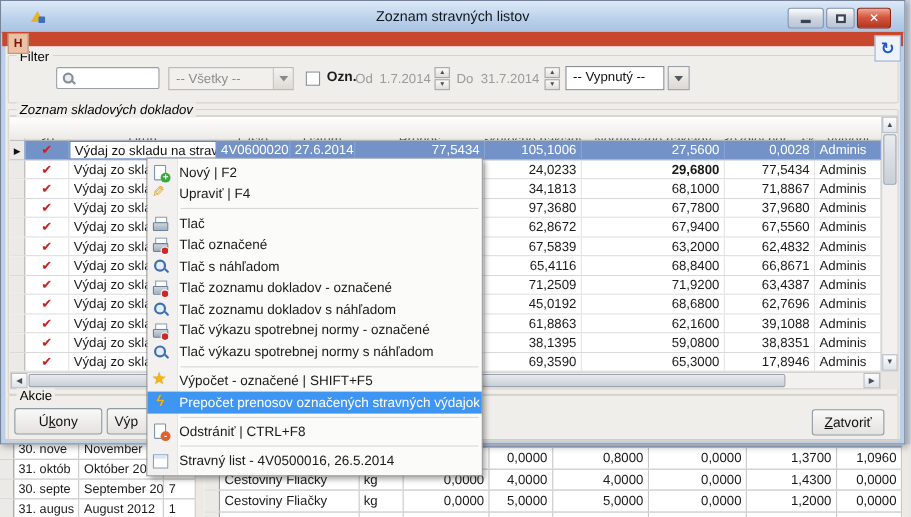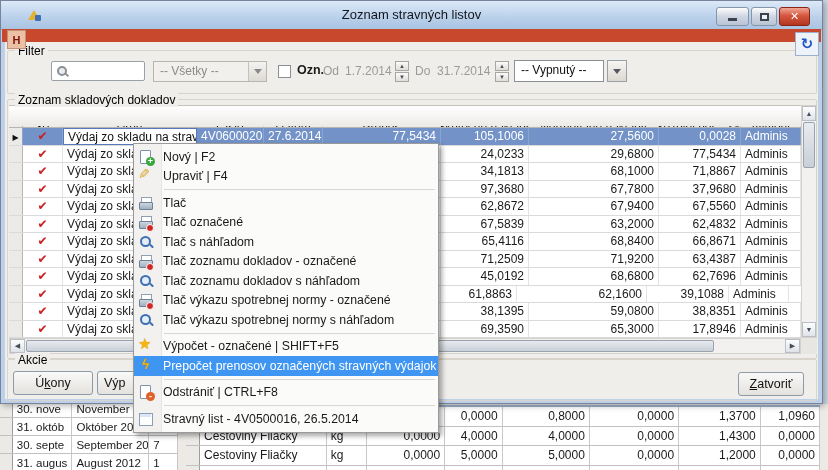--- a/index.html
+++ b/index.html
@@ -236,21 +236,21 @@
   <div class="flabel grey" style="left:436px;">31.7.2014</div>
   <div class="spinner" style="left:494px;top:60px;">
     <span class="sp sp-up">▲</span>
       <span class="sp sp-dn">▼</span>
   </div>
   <div class="combo combo-off"><span>-- Vypnutý --</span></div>
   <div class="drop-btn">
       <span class="tri" style="border-top-color:#55585c;"></span>
     </div>
 
-  <div class="glabel" style="left:14px;top:92px;">Zoznam skladových dokladov</div>
+  <div class="glabel" style="left:14px;top:92px;font-style:italic;">Zoznam skladových dokladov</div>
   <div class="gbox" style="left:6px;top:98px;width:808px;height:258px;"></div>
 
   <div class="dtable">
     <div class="dhead" id="doc-head">
         <div class="hcell dsel" style="width: 14px;"></div>
         <div class="hcell" style="width: 40px;">30</div>
         <div class="hcell" style="width: 134px;">Druh</div>
         <div class="hcell" style="width: 67px;">Číslo</div>
         <div class="hcell" style="width: 59px;">Dátum</div>
         <div class="hcell" style="width: 118px;">Prenos</div>
@@ -277,21 +277,21 @@
         <div class="drow">
           <div class="dcell dsel" style="width: 14px;"></div>
           <div class="dcell" style="width: 40px;">
             <span class="check">✔</span>
           </div>
           <div class="dcell txt cell-druh" style="width: 134px;">Výdaj zo skladu na stravu</div>
           <div class="dcell txt cell-cislo" style="width: 67px;"></div>
           <div class="dcell txt cell-datum" style="width: 59px;"></div>
           <div class="dcell num cell-prenos" style="width: 118px;"></div>
           <div class="dcell num cell-skutocne" style="width: 88px;">24,0233</div>
-          <div class="dcell num cell-normovane" style="width: 130px;">29,6800</div>
+          <div class="dcell num cell-normovane" style="width: 130px; font-weight: bold;">29,6800</div>
           <div class="dcell num cell-rozdiel" style="width: 82px;">77,5434</div>
           <div class="dcell txt cell-vytvoril" style="width: 60px;">Adminis</div>
         </div>
         <div class="drow">
           <div class="dcell dsel" style="width: 14px;"></div>
           <div class="dcell" style="width: 40px;">
             <span class="check">✔</span>
           </div>
           <div class="dcell txt cell-druh" style="width: 134px;">Výdaj zo skladu na stravu</div>
           <div class="dcell txt cell-cislo" style="width: 67px;"></div>
@@ -388,21 +388,21 @@
         </div>
         <div class="drow">
           <div class="dcell dsel" style="width: 14px;"></div>
           <div class="dcell" style="width: 40px;">
             <span class="check">✔</span>
           </div>
           <div class="dcell txt cell-druh" style="width: 134px;">Výdaj zo skladu na stravu</div>
           <div class="dcell txt cell-cislo" style="width: 67px;"></div>
           <div class="dcell txt cell-datum" style="width: 59px;"></div>
           <div class="dcell num cell-prenos" style="width: 118px;"></div>
-          <div class="dcell num cell-skutocne" style="width: 76px;">61,8863</div>
+          <div class="dcell num cell-skutocne" style="width: 88px;">61,8863</div>
           <div class="dcell num cell-normovane" style="width: 130px;">62,1600</div>
           <div class="dcell num cell-rozdiel" style="width: 82px;">39,1088</div>
           <div class="dcell txt cell-vytvoril" style="width: 60px;">Adminis</div>
         </div>
         <div class="drow">
           <div class="dcell dsel" style="width: 14px;"></div>
           <div class="dcell" style="width: 40px;">
             <span class="check">✔</span>
           </div>
           <div class="dcell txt cell-druh" style="width: 134px;">Výdaj zo skladu na stravu</div>

